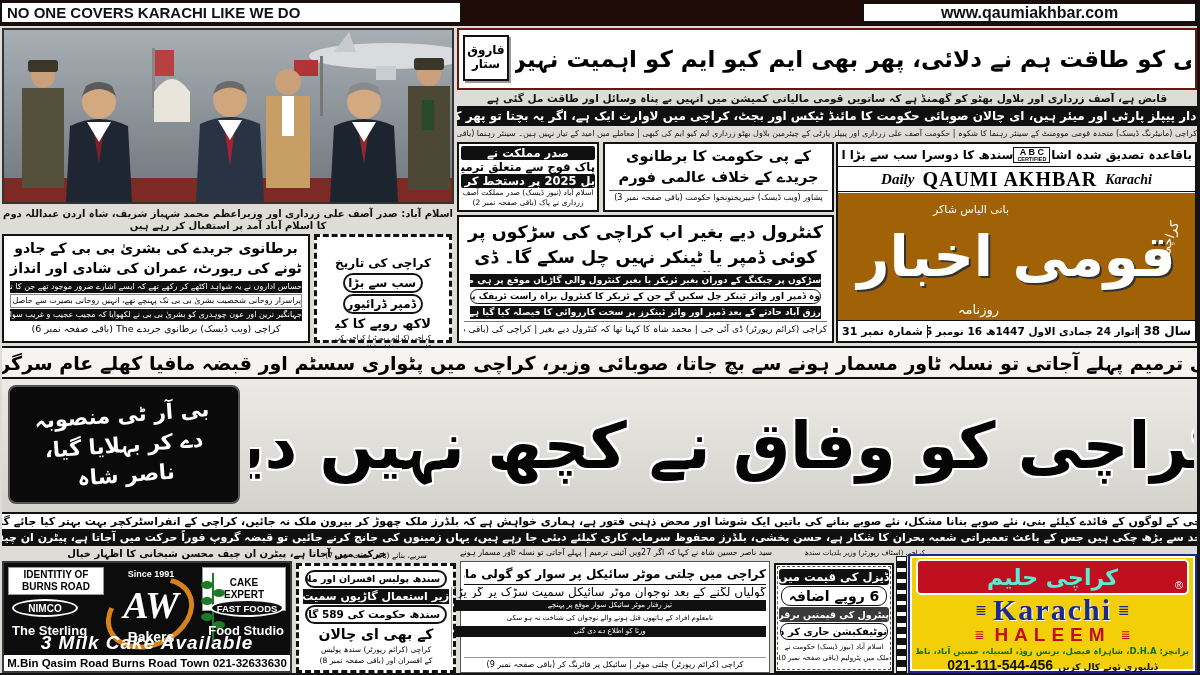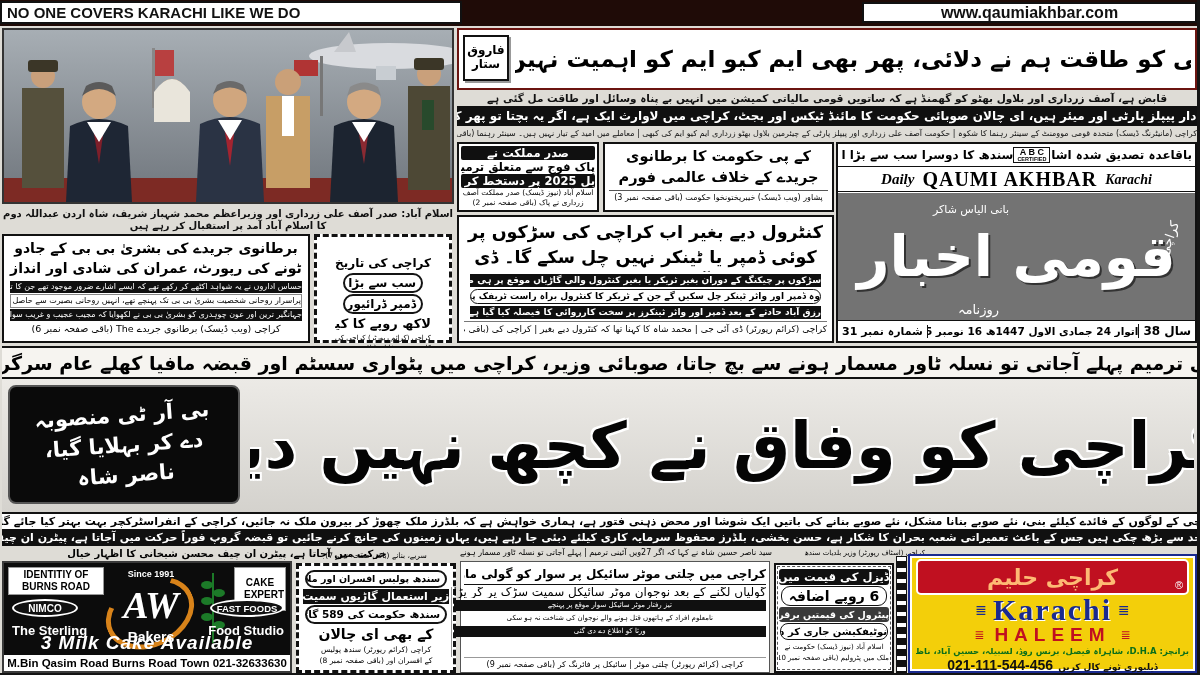--- a/index.html
+++ b/index.html
@@ -104,21 +104,21 @@
         <span class="en bold" style="font-size:9px;display:block;">A B C</span>
         <span class="en bold" style="font-size:5.5px;display:block;">CERTIFIED</span>
       </span>
       <span class="rtl bold nowrap" style="font-size:12px;">سندھ کا دوسرا سب سے بڑا اخبار</span>
     </div>
     <div class="abs flexc" style="left:0;top:24px;right:0;height:24px;border-bottom:1px solid #111;gap:8px;">
       <span class="serif bold" style="font-style:italic;font-size:15px;">Daily</span>
       <span class="serif bold" style="font-size:20px;letter-spacing:1px;">QAUMI AKHBAR</span>
       <span class="serif bold" style="font-style:italic;font-size:14px;">Karachi</span>
     </div>
-    <div class="abs" style="left:0;top:49px;right:0;height:128px;background:#737373;color:#fff;overflow:hidden;">
+    <div class="abs" style="left:0;top:49px;right:0;height:128px;background:#a16207;color:#fff;overflow:hidden;">
       <div class="abs rtl" style="left:95px;top:10px;font-size:11px;">بانی الیاس شاکر</div>
       <div class="abs rtl bold c" style="left:0;right:0;top:24px;font-size:56px;line-height:80px;text-shadow:2px 2px 0 #333;">قومی اخبار</div>
       <div class="abs rtl" style="left:120px;bottom:4px;font-size:13px;">روزنامہ</div>
       <div class="abs rtl" style="right:8px;top:38px;font-size:13px;transform:rotate(-70deg);">کراچی</div>
     </div>
     <div class="abs" style="left:0;bottom:0;right:0;height:21px;border-top:1px solid #111;display:flex;flex-direction:row-reverse;align-items:center;">
       <span class="rtl bold nowrap" style="font-size:12px;padding:0 4px;border-left:1.5px solid #111;">سال 38</span>
       <span class="rtl bold nowrap c" style="font-size:10.5px;flex:1;">اتوار 24 جمادی الاول 1447ھ 16 نومبر 2025 قیمت 20</span>
       <span class="rtl bold nowrap" style="font-size:11px;padding:0 4px;border-right:1.5px solid #111;">شمارہ نمبر 31</span>
     </div>
@@ -174,21 +174,21 @@
 
   <div class="abs rtl bold c nowrap flexc" style="left:2px;top:512px;width:1196px;height:17px;background:#fff;border-top:2px solid #111;font-size:11px;">27ویں آئینی ترمیم کراچی کے لوگوں کے فائدے کیلئے بنی، نئے صوبے بنانا مشکل، نئے صوبے بنانے کی باتیں ایک شوشا اور محض ذہنی فتور ہے، ہماری خواہش ہے کہ بلڈرز ملک چھوڑ کر بیرون ملک نہ جائیں، کراچی کے انفراسٹرکچر بہت بہتر کیا جائے گا، آباد ہاؤس میں خطاب</div>
   <div class="abs rtl bold c nowrap flexc nbar" style="left:2px;top:529px;width:1196px;height:17px;font-size:11px;">کراچی میں ادارہ جاتی رکاوٹیں حد سے بڑھ چکی ہیں جس کے باعث تعمیراتی شعبہ بحران کا شکار ہے، حسن بخشی، بلڈرز محفوظ سرمایہ کاری کیلئے دبئی جا رہے ہیں، یہاں زمینوں کی جانچ کرنے جائیں تو قبضہ گروپ فوراً حرکت میں آجاتا ہے، پیٹرن ان چیف محسن شیخانی کا اظہار خیال</div>
 
   <div class="abs rtl bold c nowrap" style="left:2px;top:547px;width:450px;height:13px;font-size:10px;line-height:13px;">حرکت میں آجاتا ہے، پیٹرن ان چیف محسن شیخانی کا اظہار خیال</div>
   <div class="abs rtl c nowrap" style="left:457px;top:547px;width:315px;height:13px;font-size:8px;line-height:12px;">سید ناصر حسین شاہ نے کہا کہ اگر 27ویں آئینی ترمیم | پہلے آجاتی تو نسلہ ٹاور مسمار ہونے سے بچ جاتا ہے</div>
   <div class="abs rtl c nowrap" style="left:805px;top:547px;width:120px;height:13px;font-size:7px;line-height:12px;">کراچی (اسٹاف رپورٹر) وزیر بلدیات سندھ</div>
 
   <div class="abs" style="left:2px;top:561px;width:290px;height:112px;background:#0c0c0c;border:2px solid #3a3a3a;color:#fff;overflow:hidden;">
     <div class="abs en bold c" style="left:4px;top:4px;width:96px;background:#fff;color:#000;font-size:10px;line-height:12px;border:1px solid #999;padding:1px;">IDENTITIY OF BURNS ROAD</div>
-    <div class="abs en bold c" style="right:4px;top:4px;width:52px;background:#fff;color:#000;font-size:10px;line-height:12px;border:1px solid #999;padding:9px;">CAKE EXPERT</div>
+    <div class="abs en bold c" style="right:4px;top:4px;width:84px;background:#fff;color:#000;font-size:10px;line-height:12px;border:1px solid #999;padding:9px;">CAKE EXPERT</div>
     <div class="abs en bold c" style="left:104px;top:6px;width:86px;font-size:9px;">Since 1991</div>
     <div class="abs" style="left:100px;top:16px;width:92px;height:68px;border:5px solid #d8831a;border-top-color:transparent;border-radius:50%;transform:rotate(-25deg);"></div>
     <div class="abs serif bold c" style="left:104px;top:22px;width:86px;font-style:italic;font-size:38px;line-height:40px;">AW</div>
     <div class="abs en bold c" style="left:104px;top:66px;width:86px;font-size:14px;">Bakers</div>
     <svg class="abs" width="26" height="70" viewBox="0 0 26 70" style="left:196px;top:10px;">
       <line x1="13" y1="0" x2="13" y2="70" stroke="#1c7a28" stroke-width="2"></line>
       <ellipse cx="7" cy="12" rx="6" ry="4" fill="#1c7a28"></ellipse>
         <ellipse cx="19" cy="20" rx="6" ry="4" fill="#1c7a28"></ellipse>
       <ellipse cx="7" cy="28" rx="6" ry="4" fill="#1c7a28"></ellipse>
         <ellipse cx="19" cy="36" rx="6" ry="4" fill="#1c7a28"></ellipse>
@@ -231,21 +231,21 @@
     <div class="rtl bold c nowrap" style="font-size:14px;line-height:18px;border:1.5px solid #111;border-radius:9px;margin:1px 2px;">6 روپے اضافہ</div>
     <div class="rtl bold c nowrap" style="font-size:9.5px;line-height:15px;background:#3a3a3a;color:#fff;border-radius:3px;margin:1px 0;">پیٹرول کی قیمتیں برقرار</div>
     <div class="rtl bold c nowrap" style="font-size:10px;line-height:15px;border:1px solid #111;border-radius:8px;margin:0 1px;">نوٹیفکیشن جاری کر دیا گیا</div>
     <div class="rtl c nowrap" style="font-size:7px;line-height:11px;margin-top:2px;">اسلام آباد (نیوز ڈیسک) حکومت نے</div>
     <div class="rtl c nowrap" style="font-size:7px;line-height:11px;">ملک میں پٹرولیم (باقی صفحہ نمبر 10)</div>
   </div>
 
   <div class="abs" style="left:896px;top:556px;width:11px;height:117px;background:repeating-linear-gradient(180deg,#fff 0 4px,#111 4px 11px);border:1px solid #111;"></div>
   <div class="abs" style="left:908px;top:554px;width:289px;height:119px;background:#f3cf0a;border:2px solid #1a2a8e;box-shadow:inset 0 0 0 2px #fff;padding:3px 6px;box-sizing:border-box;">
     <div class="flexc" style="height:32px;background:#c01020;border:2px solid #fff;border-radius:5px;position:relative;">
-      <span class="rtl bold" style="color:#fdba74;font-size:22px;">کراچی حلیم</span>
+      <span class="rtl bold" style="color:#5eead4;font-size:22px;">کراچی حلیم</span>
       <span class="en" style="color:#fff;font-size:11px;position:absolute;right:4px;bottom:2px;">®</span>
     </div>
     <div class="flexc" style="gap:6px;height:30px;">
       <span style="color:#1a2a8e;font-size:14px;">≣</span>
       <span class="serif bold" style="color:#1a2a8e;font-size:30px;letter-spacing:2px;text-shadow:1px 1px 0 #fff;">Karachi</span>
       <span style="color:#1a2a8e;font-size:14px;">≣</span>
     </div>
     <div class="flexc" style="gap:10px;height:20px;">
       <span style="color:#c01020;font-size:12px;">≣</span>
       <span class="en bold" style="color:#c01020;font-size:19px;letter-spacing:6px;">HALEEM</span>

